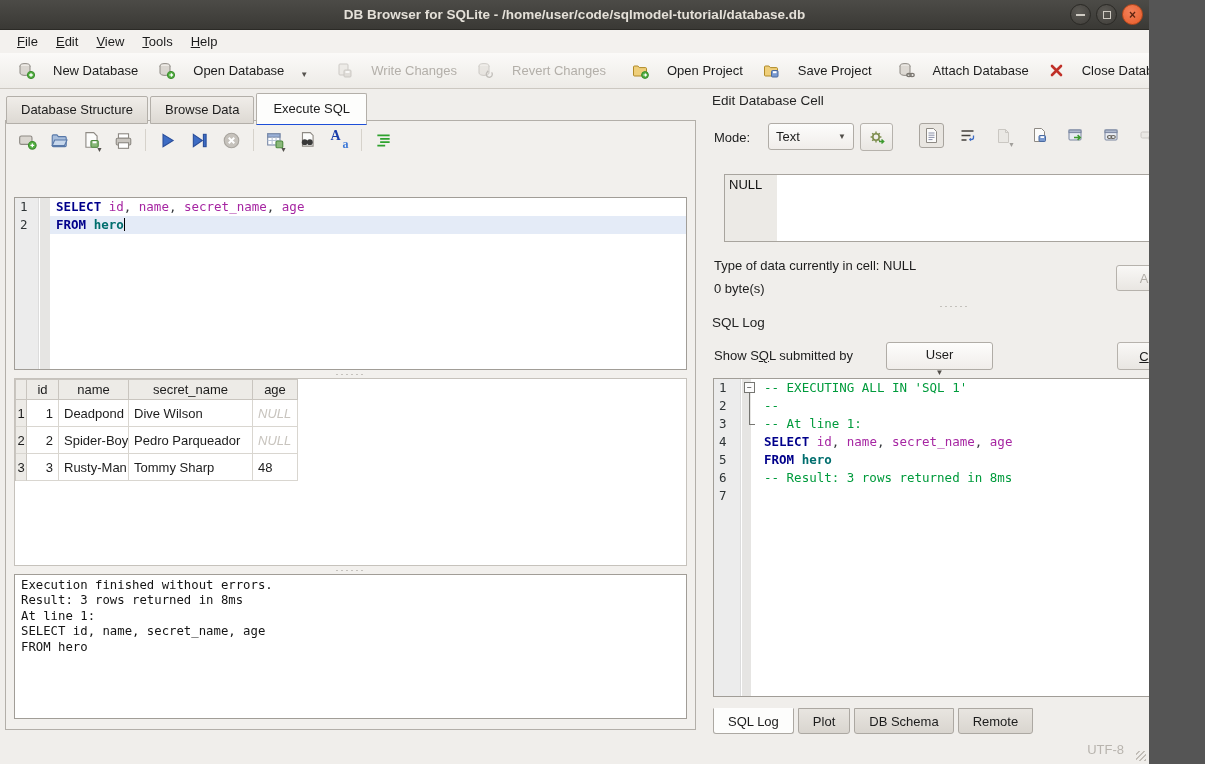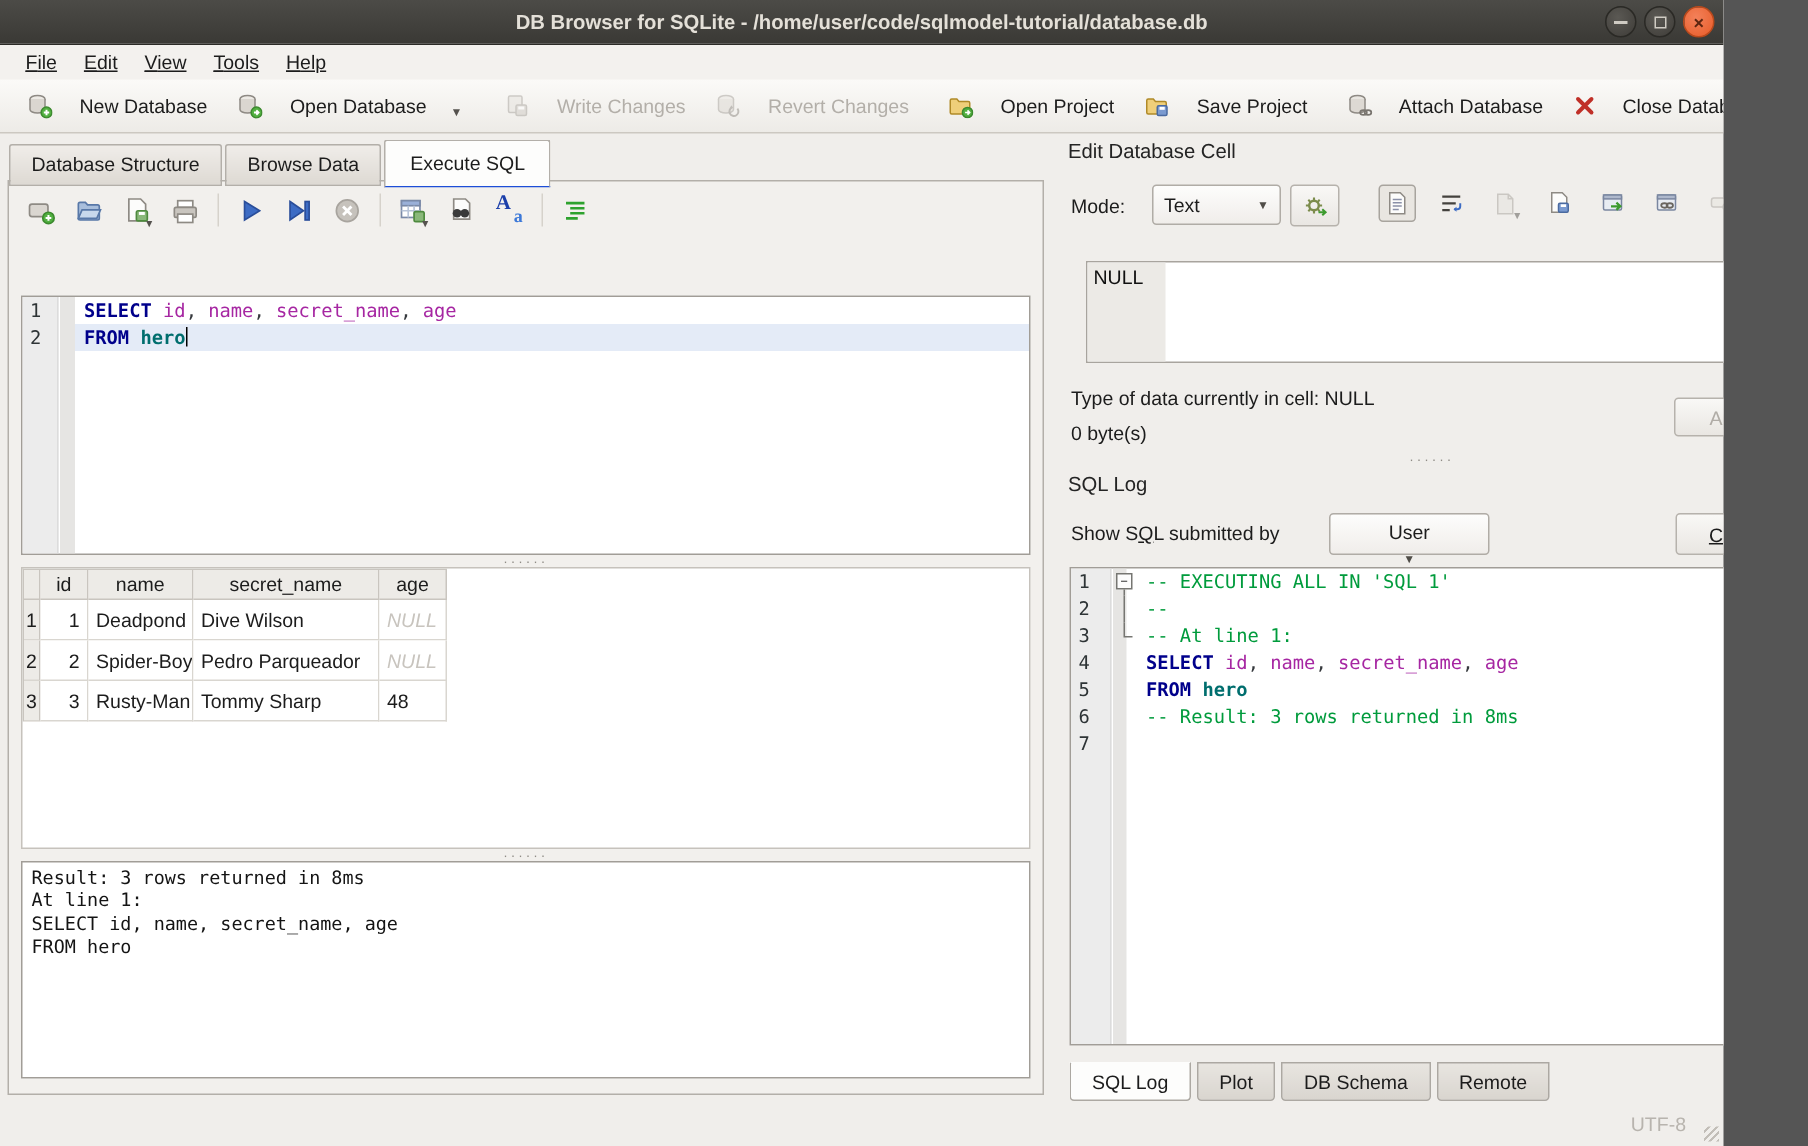--- a/index.html
+++ b/index.html
@@ -16,21 +16,21 @@
   .win-btn { width:21px; height:21px; border-radius:50%; border:1px solid #2A2925;
     background:radial-gradient(circle at 40% 35%, #5B5954, #3E3C38);
     display:flex; align-items:center; justify-content:center; color:#CFCBC3; font-size:12px; line-height:1; }
   .win-btn.close { background:radial-gradient(circle at 40% 35%, #F3815A, #E75B28); border-color:#B9491C; color:#5E2510; font-weight:bold; }
   .wb-min-glyph { display:block; width:9px; height:2px; background:#CFCBC3; }
   .wb-max-glyph { display:block; width:8px; height:8px; border:1.5px solid #CFCBC3; }
 
   
   .menubar { position:absolute; left:0; top:30px; right:0; height:23px; background:#F3F1EE;
     display:flex; align-items:center; padding-left:8px; }
-  .menu-item { padding:18px 9px; cursor:default;text-decoration:underline; }
+  .menu-item { padding:18px 9px; cursor:default; }
   .menu-item u { text-decoration:underline; }
 
   
   .toolbar { position:absolute; left:0; top:53px; right:0; height:36px;
     background:linear-gradient(#FBFAF8,#EDEBE7); border-bottom:1px solid #CCC8C1;
     display:flex; align-items:center; padding:0 2px; }
   .tb-handle { width:7px; height:22px; margin:0 3px;
     background:repeating-linear-gradient(#B8B4AE 0 1px, transparent 1px 3px);
     background-size:2px 100%; background-repeat:repeat-y; background-position:2px 0; }
   .tb-btn { display:flex; align-items:center; gap:18px; padding:5px 10px; white-space:nowrap; }
@@ -407,20 +407,21 @@
         <div class="rc">Tommy Sharp</div>
         <div class="rc">48</div>
       </div>
     </div>
 
     <div class="hsplit" style="top:446px;">
         <span class="dots">······</span>
       </div>
 
     <div class="message">
+      <div>Execution finished without errors.</div>
       <div>Result: 3 rows returned in 8ms</div>
       <div>At line 1:</div>
       <div>SELECT id, name, secret_name, age</div>
       <div>FROM hero</div>
     </div>
   </div>
 
   <div class="right-panel">
 
     <div class="panel-title" style="left:8px; top:3px;">Edit Database Cell</div>

